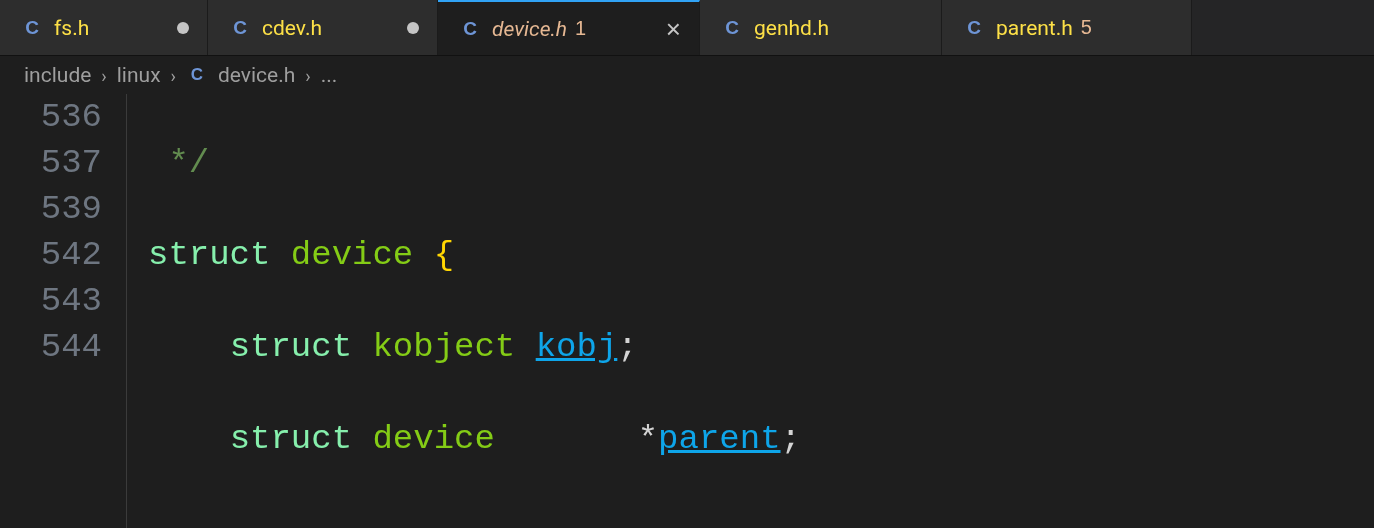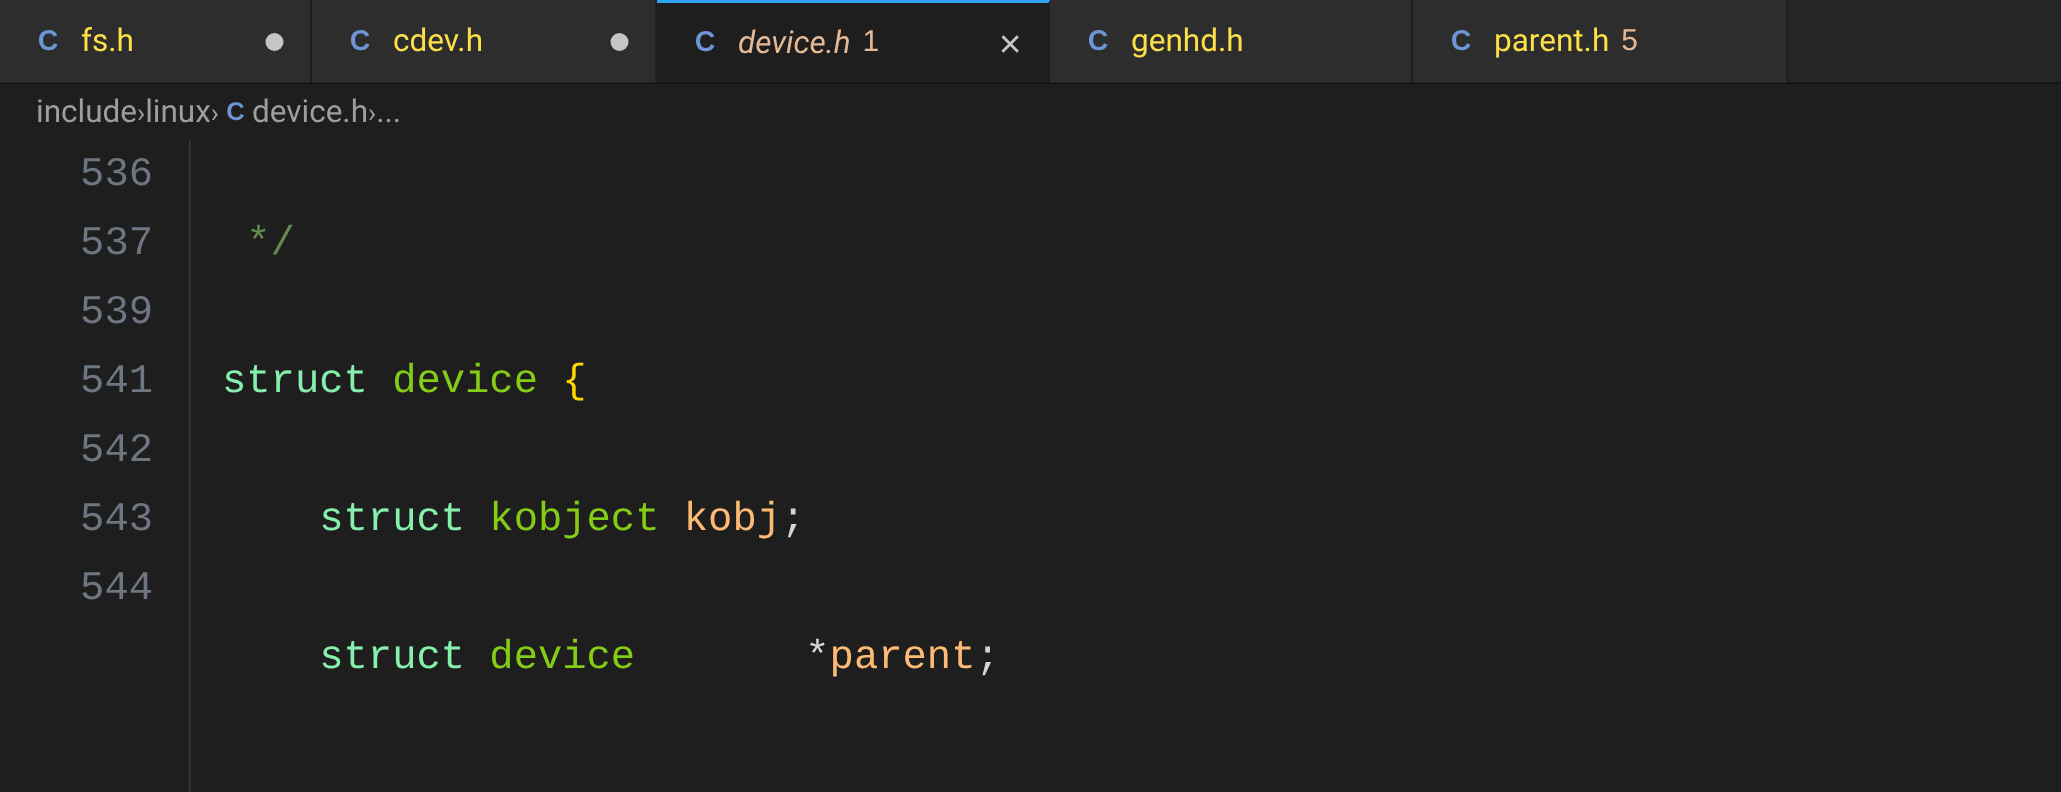--- a/index.html
+++ b/index.html
@@ -77,20 +77,21 @@
     margin-left: 4px;
     font-weight: 300;
   }
 
   
   .breadcrumb {
     display: flex;
     align-items: center;
     height: 38px;
     padding: 0 24px;
+    gap: 10px;
     font-family: -apple-system, BlinkMacSystemFont, "Segoe UI", Roboto, sans-serif;
     font-size: 21px;
     color: #9e9e9e;
     background: #1e1e1e;
   }
   .breadcrumb .chev {
     color: #9e9e9e;
     font-size: 18px;
   }
   .breadcrumb .c-icon {
@@ -100,21 +101,21 @@
     color:#6e95d6; font-family:-apple-system,sans-serif;
   }
   .breadcrumb .crumb { cursor: pointer; }
 
   
   .editor {
     display: flex;
     height: calc(528px - 56px - 38px);
     overflow: hidden;
     line-height: 46px;
-    font-size: 27px;
+    font-size: 34px;
   }
   .gutter {
     width: 112px;
     text-align: right;
     padding-right: 0px;
     color: #6e7681;
     user-select: none;
   }
   .gutter .ln { padding-right: 10px; height:46px; }
   .indent-guide {
@@ -129,21 +130,21 @@
   }
   .code {
     white-space: pre;
     padding-left: 8px;
   }
   .code .row { height: 46px; }
 
   
   .kw   { color: #86efac; }   
   .type { color: #84cc16; }   
-  .id   { color: #fdba74; }   
+  .id   { color: #0ea5e9; text-decoration: underline; }   
   .op   { color: #d4d4d4; }   
   .brace{ color: #ffd602; }
   .cmtcut { color: #6a9955; opacity: .9; }
 
 </style>
 </head>
 <body>
 
 <div class="tabbar">
 
@@ -192,21 +193,20 @@
   <span class="chev">›</span>
   <span class="crumb">...</span>
 </div>
 
 <div class="editor">
 
   <div class="gutter">
     <div class="ln">536</div>
     <div class="ln">537</div>
     <div class="ln">539</div>
-    <div class="ln">541</div>
     <div class="ln">542</div>
     <div class="ln">543</div>
     <div class="ln">544</div>
   </div>
 
   <div class="indent-guide">
     <div class="vline"></div>
   </div>
 
   <div class="code">

